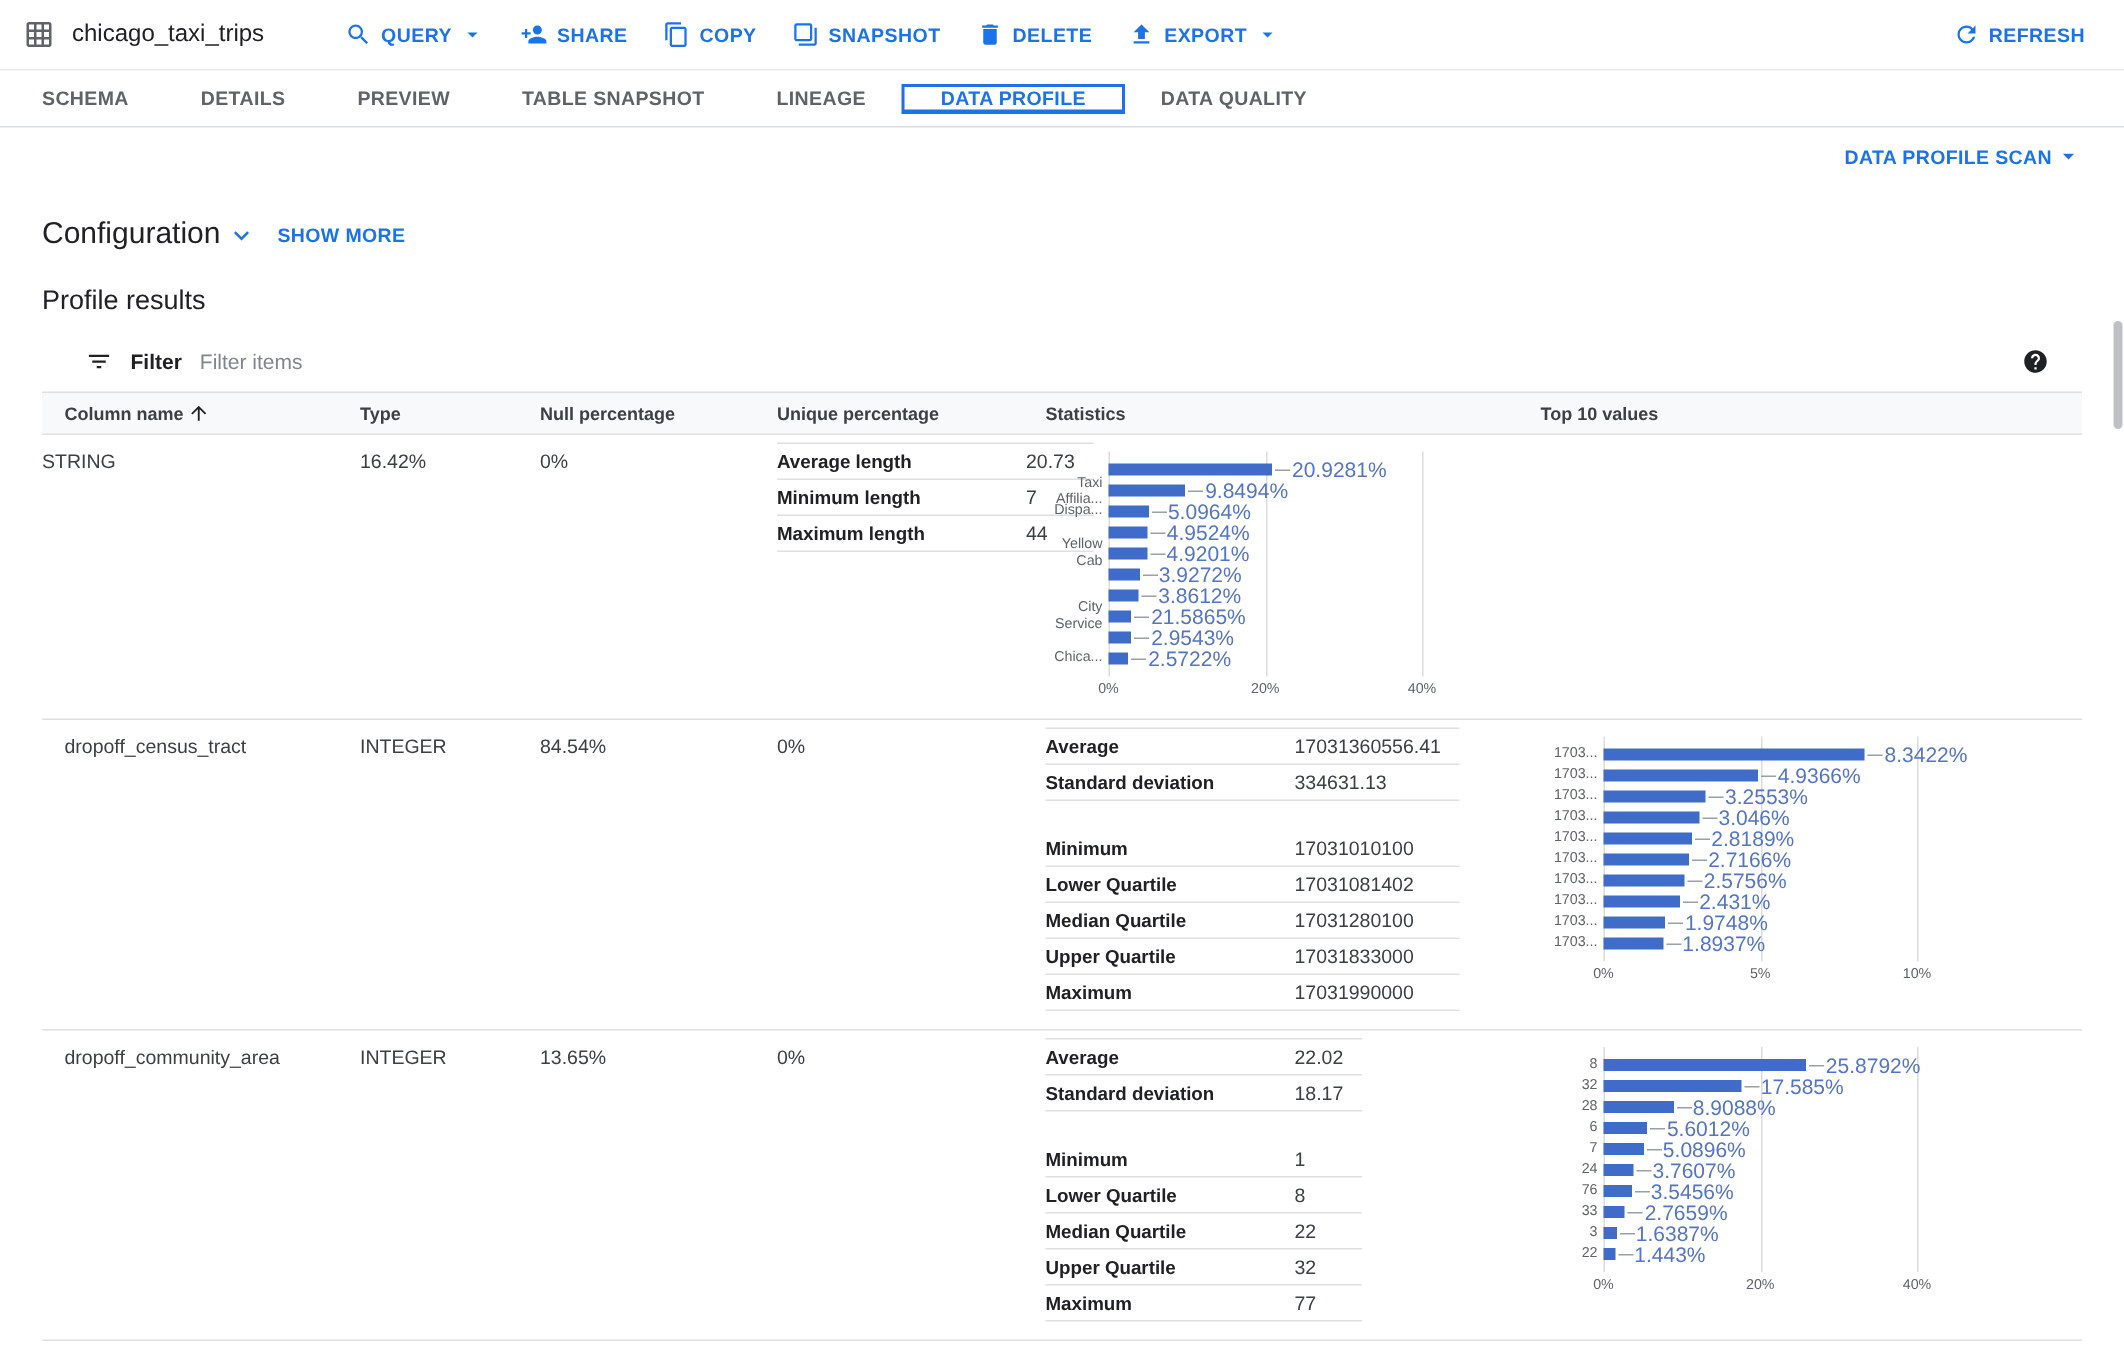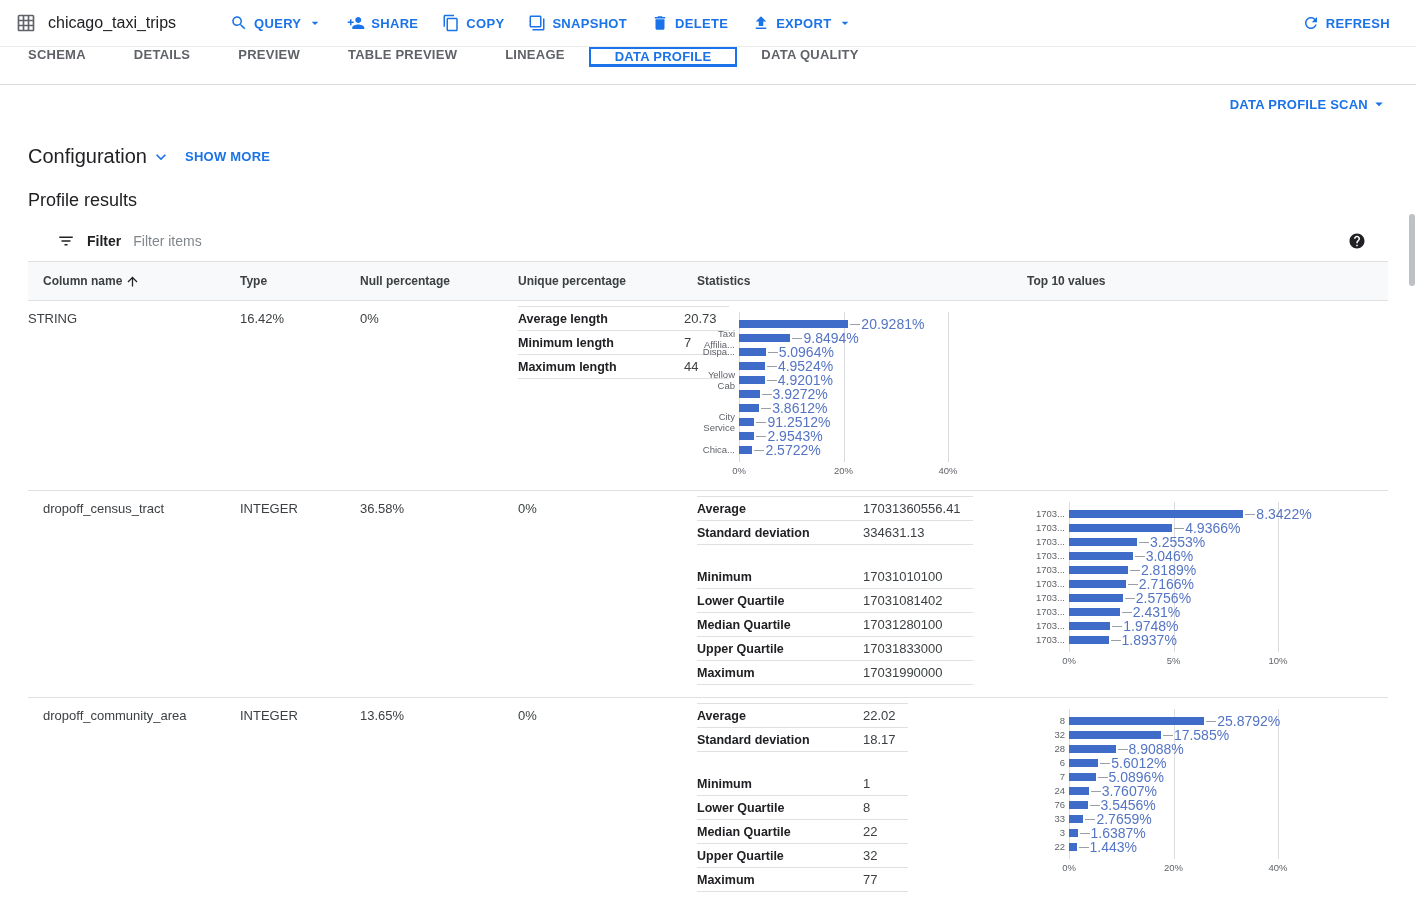--- a/index.html
+++ b/index.html
@@ -11,21 +11,21 @@
   .tbl-icon{color:#5f6368;display:flex;margin-right:12px}
   .title{font-size:16px;color:#202124}
   .actions{display:flex;align-items:center;margin-left:44px;gap:4px}
   .tbtn{display:flex;align-items:center;gap:6px;border:none;background:none;color:#1a73e8;
     font-family:"Liberation Sans",sans-serif;font-size:13px;font-weight:bold;letter-spacing:.3px;
     padding:8px 10px;cursor:pointer}
   .tbtn svg{flex:none}
   .refresh{margin-left:auto}
 
   
-  .tabbar{display:flex;align-items:flex-start;height:38px;border-bottom:1px solid #dadce0;padding-left:4px}
+  .tabbar{display:flex;align-items:center;height:38px;border-bottom:1px solid #dadce0;padding-left:4px}
   .tab{display:flex;align-items:center;padding:0 24px;font-size:13px;font-weight:bold;
     color:#5f6368;letter-spacing:.25px;cursor:pointer}
   .tab.active{color:#1a73e8;border:2px solid #1a73e8;border-bottom:3px solid #1a73e8}
 
   
   .content{position:relative;padding:0 28px}
   .scan-row{display:flex;justify-content:flex-end;margin-top:10px}
   .scan-link{display:flex;align-items:center;gap:2px;color:#1a73e8;font-size:13px;font-weight:bold;
     letter-spacing:.25px;cursor:pointer}
   .config-row{display:flex;align-items:center;margin-top:32px;gap:4px}
@@ -38,21 +38,21 @@
   .filter-row{display:flex;align-items:center;margin-top:10px;height:40px;padding-left:29px;gap:12px}
   .filter-row .ficon{color:#202124;display:flex}
   .filter-label{font-size:14px;font-weight:bold;color:#202124}
   .filter-input{flex:1;border:none;outline:none;font-size:14px;font-family:inherit;color:#202124;background:transparent}
   .filter-input::placeholder{color:#80868b}
   .help{color:#202124;margin-right:22px;cursor:pointer;display:flex}
 
   
   .thead,.prow{display:grid;grid-template-columns:212px 120px 158px 179px 330px 1fr}
   .thead{background:#f8f9fa;border-top:1px solid #e0e0e0;border-bottom:1px solid #e0e0e0;
-    height:40px;align-items:center;font-size:12px;font-weight:bold;color:#3c4043}
+    height:29px;align-items:center;font-size:12px;font-weight:bold;color:#3c4043}
   .thead .c1{display:flex;align-items:center;gap:3px}
   .c1{padding-left:15px}
   .sort{color:#202124;display:flex;cursor:pointer}
   .prow{border-bottom:1px solid #e0e0e0;font-size:13px;color:#3c4043}
   .prow .cell{padding-top:10px;padding-bottom:12px}
   .prow .c5,.prow .c6{padding-top:5px}
 
   
   .stats{display:inline-block;min-width:206px;border-top:1px solid #e0e0e0}
   .stat-row{display:flex;align-items:center;height:24px;border-bottom:1px solid #e0e0e0}
@@ -163,21 +163,21 @@
   <div class="tab">
       <span>SCHEMA</span>
     </div>
   <div class="tab">
       <span>DETAILS</span>
     </div>
   <div class="tab">
       <span>PREVIEW</span>
     </div>
   <div class="tab">
-      <span>TABLE PREVIEW</span>
+      <span>TABLE SNAPSHOT</span>
     </div>
   <div class="tab">
       <span>LINEAGE</span>
     </div>
   <div class="tab active">
       <span>DATA PROFILE</span>
     </div>
   <div class="tab">
       <span>DATA QUALITY</span>
     </div>
@@ -272,39 +272,39 @@
               <div class="bar-val" style="top: 54px; left: 69.8763px; color: rgb(84, 116, 196);">4.9524%</div>
               <div class="bar-label" style="top: 68px;">Yellow Cab</div>
               <div class="bar" style="top: 64px; left: 42px; width: 25.7075px; background: rgb(63, 108, 200);"></div>
               <div class="bar-val" style="top: 68px; left: 69.7075px; color: rgb(84, 116, 196);">4.9201%</div>
               <div class="bar" style="top: 78px; left: 42px; width: 20.5196px; background: rgb(63, 108, 200);"></div>
               <div class="bar-val" style="top: 82px; left: 64.5196px; color: rgb(84, 116, 196);">3.9272%</div>
               <div class="bar" style="top: 92px; left: 42px; width: 20.1748px; background: rgb(63, 108, 200);"></div>
               <div class="bar-val" style="top: 96px; left: 64.1748px; color: rgb(84, 116, 196);">3.8612%</div>
               <div class="bar-label" style="top: 110px;">City Service</div>
               <div class="bar" style="top: 106px; left: 42px; width: 15.4514px; background: rgb(63, 108, 200);"></div>
-              <div class="bar-val" style="top: 110px; left: 59.4514px; color: rgb(84, 116, 196);">91.2512%</div>
+              <div class="bar-val" style="top: 110px; left: 59.4514px; color: rgb(84, 116, 196);">21.5865%</div>
               <div class="bar" style="top: 120px; left: 42px; width: 15.4362px; background: rgb(63, 108, 200);"></div>
               <div class="bar-val" style="top: 124px; left: 59.4362px; color: rgb(84, 116, 196);">2.9543%</div>
               <div class="bar-label" style="top: 138px;">Chica...</div>
               <div class="bar" style="top: 134px; left: 42px; width: 13.4397px; background: rgb(63, 108, 200);"></div>
               <div class="bar-val" style="top: 138px; left: 57.4397px; color: rgb(84, 116, 196);">2.5722%</div>
             </div>
             <div class="chart-axis">
               <div class="tick" style="left: 42px;">0%</div>
               <div class="tick" style="left: 146.5px;">20%</div>
               <div class="tick" style="left: 251px;">40%</div>
             </div>
           </div>
         </div>
       </div>
       <div class="prow">
         <div class="cell c1">dropoff_census_tract</div>
         <div class="cell c2">INTEGER</div>
-        <div class="cell c3">36.58%</div>
+        <div class="cell c3">84.54%</div>
         <div class="cell c4">0%</div>
         <div class="cell c5"><div class="stats"><div class="stat-row">
               <div class="stat-label">Average</div>
               <div class="stat-value">17031360556.41</div>
             </div><div class="stat-row">
               <div class="stat-label">Standard deviation</div>
               <div class="stat-value">334631.13</div>
             </div><div class="stat-spacer"></div><div class="stat-row">
               <div class="stat-label">Minimum</div>
               <div class="stat-value">17031010100</div>

